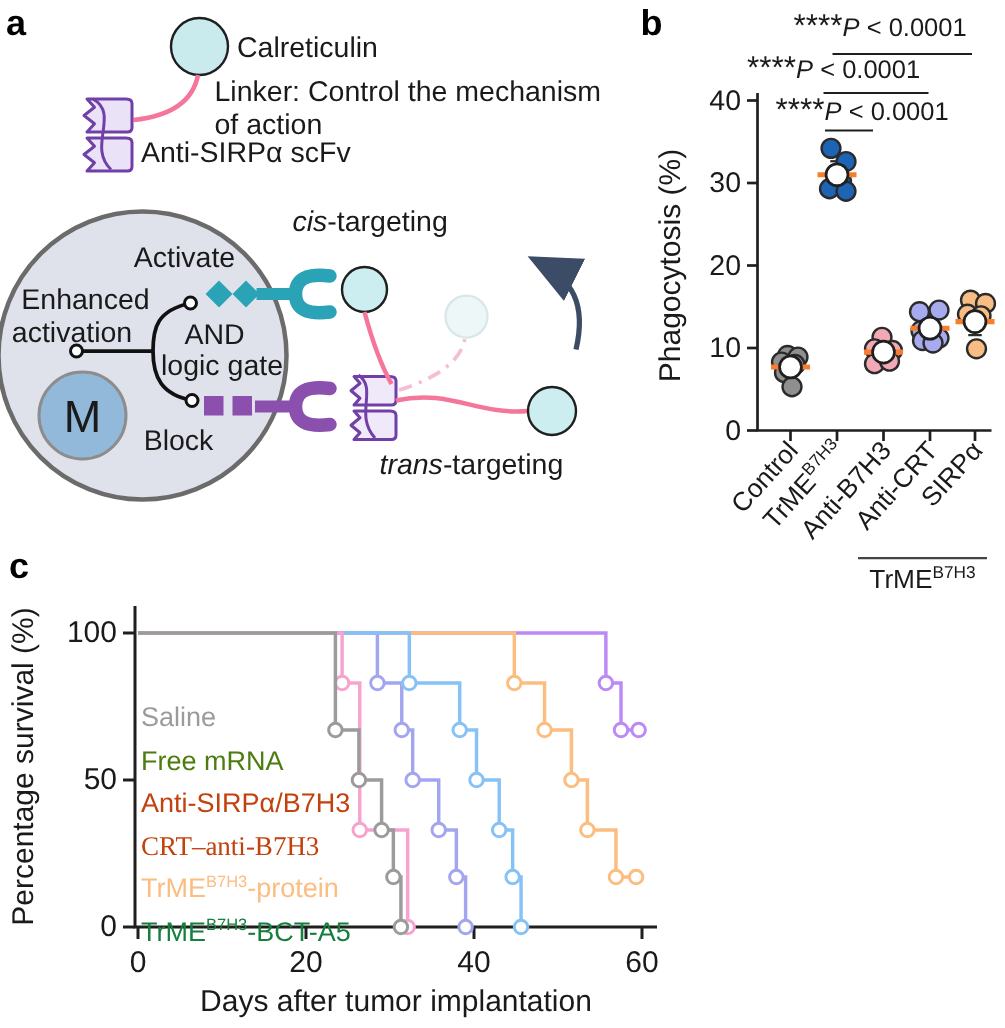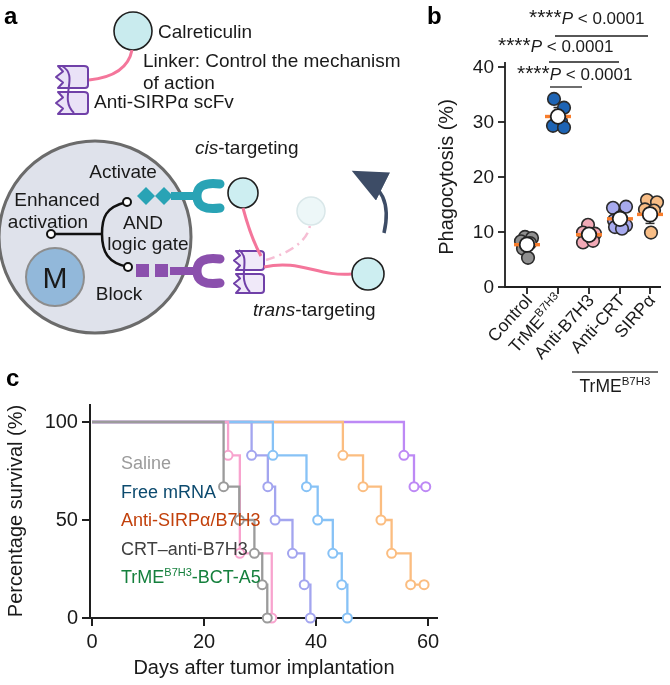--- a/index.html
+++ b/index.html
@@ -1,21 +1,21 @@
 <!DOCTYPE html>
 <html><head>
 <meta charset="utf-8">
 <style>
   html,body{margin:0;padding:0;background:#fff;}
   .page{position:relative;width:670px;height:685px;background:#ffffff;overflow:hidden;
         font-family:"Liberation Sans","DejaVu Sans",sans-serif;}
   .panel-label{position:absolute;font-weight:700;font-size:24px;color:#000;}
   svg{position:absolute;overflow:visible;}
   svg text{fill:#1a1a1a;}
-  .pc-legend{position:absolute;left:94px;top:449px;font-size:18px;line-height:28.5px;white-space:nowrap;margin-left:27px;}
+  .pc-legend{position:absolute;left:94px;top:464px;font-size:18px;line-height:28.5px;white-space:nowrap;}
   .pc-legend sup{font-size:11px;line-height:0;}
   .leg-item{height:28.5px;}
 </style>
 </head>
 <body>
 
 <div class="page">
 
   <div class="panel-label" style="left:4px;top:2px;">a</div>
 
@@ -253,19 +253,20 @@
         <circle cx="223.6" cy="146.68" r="4.5" fill="#ffffff" stroke="#9b9b9b" stroke-width="2"></circle>
         <circle cx="239.28" cy="180" r="4.5" fill="#ffffff" stroke="#9b9b9b" stroke-width="2"></circle>
         <circle cx="254.39999999999998" cy="213.32" r="4.5" fill="#ffffff" stroke="#9b9b9b" stroke-width="2"></circle>
         <circle cx="262.24" cy="244.68" r="4.5" fill="#ffffff" stroke="#9b9b9b" stroke-width="2"></circle>
         <circle cx="267.28" cy="278" r="4.5" fill="#ffffff" stroke="#9b9b9b" stroke-width="2"></circle>
       </g>
   </svg>
 
   <div class="pc-legend">
     <div class="leg-item" id="leg-0" style="color: rgb(155, 155, 155);"><span>Saline</span></div>
-    <div class="leg-item" id="leg-1" style="color: #0c4a6e;"><span>Free mRNA</span></div>
+    <div class="leg-item" id="leg-1" style="color: #4d7c0f;"><span>Free mRNA</span></div>
     <div class="leg-item" id="leg-2" style="color: #c2410c;"><span>Anti-SIRPα/B7H3</span></div>
-    <div class="leg-item" id="leg-3" style="color: #404040;"><span>CRT–anti-B7H3</span></div>
+    <div class="leg-item" id="leg-3" style="color: #c2410c; font-family: Liberation Serif, serif;"><span>CRT–anti-B7H3</span></div>
+    <div class="leg-item" id="leg-4" style="color: rgb(251, 189, 128);"><span>TrME</span><sup>B7H3</sup><span>-protein</span></div>
     <div class="leg-item" id="leg-5" style="color: #15803d;"><span>TrME</span><sup>B7H3</sup><span>-BCT-A5</span></div>
   </div>
 
 </div>
 
 </body></html>

